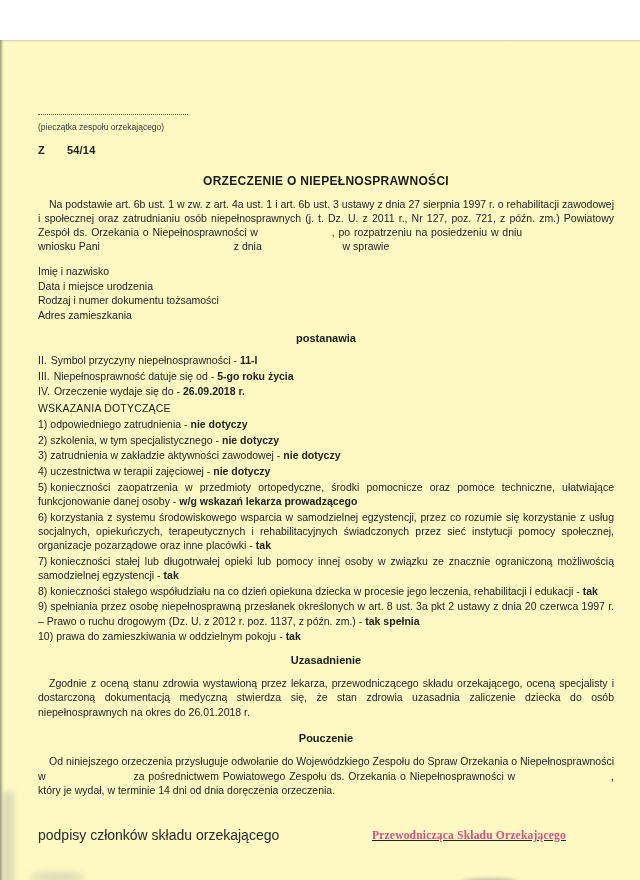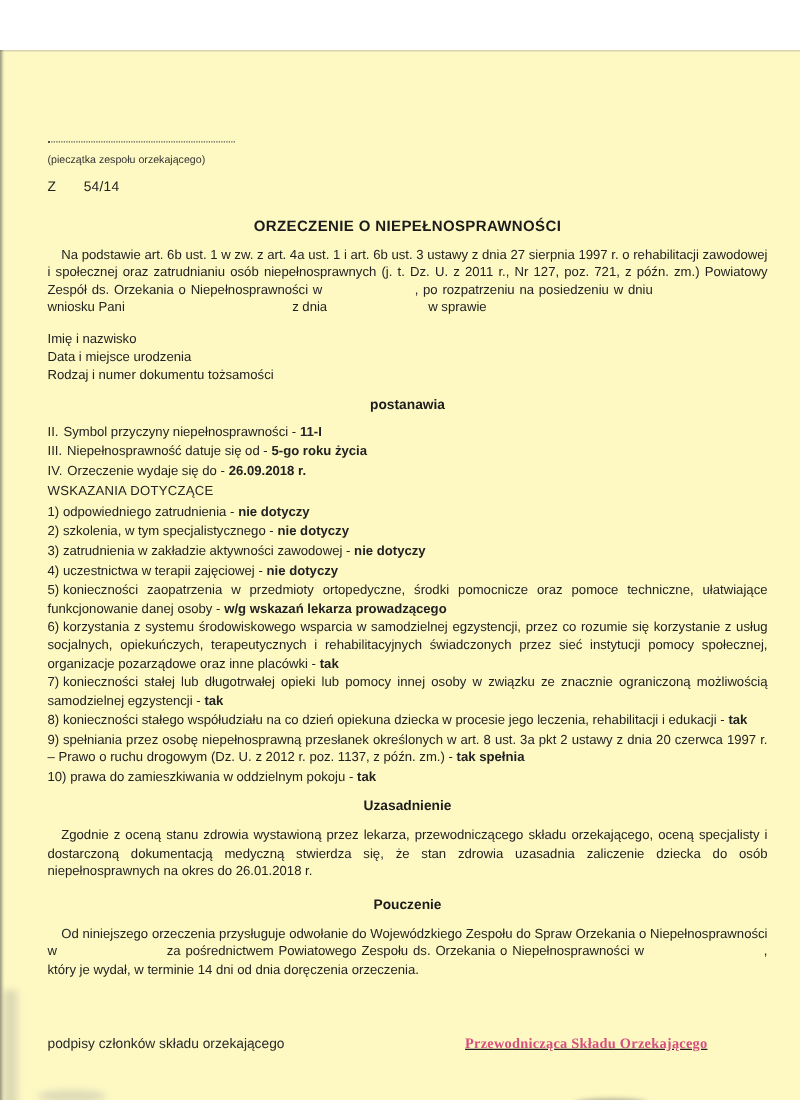--- a/index.html
+++ b/index.html
@@ -13,21 +13,21 @@
     margin-top:40px;
   }
   
   .edge-top{position:absolute;top:0;left:0;width:100%;height:2px;background:linear-gradient(to bottom,rgba(120,120,120,.35),transparent);}
   .edge-left{position:absolute;top:0;left:0;width:4px;height:100%;background:linear-gradient(to right,rgba(55,55,55,.5),rgba(120,120,120,.12) 70%,transparent);}
   .edge-bl{position:absolute;left:2px;top:752px;width:12px;height:128px;background:rgba(150,150,150,.3);filter:blur(3px);}
   .smudge-left{position:absolute;left:30px;top:832px;width:55px;height:10px;background:rgba(160,160,160,.35);filter:blur(3px);border-radius:50%;}
 
   .dotline-top{display:inline-block;width:150px;border-bottom:1px dotted #555;height:8px;}
   .stamp-caption{font-size:8.5px;color:#333;margin-top:2px;}
-  .case-line{margin-top:9px;font-weight:normal;font-size:11px;letter-spacing:.2px;}
+  .case-line{margin-top:9px;font-weight:bold;font-size:11px;letter-spacing:.2px;}
   .case-line .num{margin-left:22px;}
   .doc-title{margin-top:17px;text-align:center;font-weight:bold;font-size:12px;letter-spacing:.3px;color:#1b1b1b;}
 
   .para{text-align:justify;margin:0;}
   .indent{text-indent:11px;}
   .intro{margin-top:9px;}
   .blank{display:inline-block;height:1px;}
   .w70{width:70px;} .w88{width:88px;} .w150{width:128px;} .w75{width:75px;} .w80{width:80px;} .w92{width:92px;}
 
   .personal{margin-top:11px;line-height:14.5px;}
@@ -41,21 +41,21 @@
   .wsk-head{margin-top:1px;font-size:10.5px;letter-spacing:.2px;line-height:15px;}
   .wsk-item{text-align:justify;line-height:14.2px;margin-top:1.5px;}
   .wsk-item .num{margin-right:3px;}
 
   .uza-head{margin-top:9px;}
   .uza-body{margin-top:9px;line-height:14.5px;}
   .pou-head{margin-top:12px;}
   .pou-body{margin-top:9px;line-height:14.5px;}
 
   .footer{position:absolute;left:38px;right:26px;top:788px;display:flex;justify-content:space-between;align-items:flex-start;}
-  .footer-left{font-size:11px;color:#2a2a2a;}
+  .footer-left{font-size:14px;color:#2a2a2a;}
   .footer-right{width:242px;text-align:left;text-decoration:underline;}
   .stamp-pink{
     font-family:"Liberation Serif","DejaVu Serif",serif;
     font-weight:bold;font-size:11.5px;letter-spacing:.2px;
     filter:blur(.3px);
   }
   .sign-line-wrap{position:relative;margin-top:36px;height:10px;}
   .dotline-sign{display:inline-block;width:218px;border-bottom:1px dotted #444;height:7px;}
   .sign-smudge{position:absolute;left:88px;top:1px;width:58px;height:7px;background:rgba(110,110,110,.55);filter:blur(2px);border-radius:50%;}
   .sign-cap{font-size:9.5px;line-height:12.5px;color:#2a2a2a;}
@@ -79,20 +79,21 @@
   </div>
 
   <div class="doc-title">ORZECZENIE O NIEPEŁNOSPRAWNOŚCI</div>
 
   <p class="para intro indent"><span>Na podstawie art. 6b ust. 1 w zw. z art. 4a ust. 1 i art. 6b ust. 3 ustawy z dnia 27 sierpnia 1997 r. o rehabilitacji zawodowej i społecznej oraz zatrudnianiu osób niepełnosprawnych (j. t. Dz. U. z 2011 r., Nr 127, poz. 721, z późn. zm.) Powiatowy Zespół ds. Orzekania o Niepełnosprawności w</span> <span class="blank w70"></span><span>, po rozpatrzeniu na posiedzeniu w dniu</span> <span class="blank w88"></span> <span>wniosku Pani</span> <span class="blank w150"></span> <span>z dnia</span> <span class="blank w75"></span> <span>w sprawie</span></p>
 
   <div class="personal">
     <div>Imię i nazwisko</div>
     <div>Data i miejsce urodzenia</div>
     <div>Rodzaj i numer dokumentu tożsamości</div>
+    <div>Adres zamieszkania</div>
   </div>
 
   <div class="center-head">postanawia</div>
 
   <div class="decisions">
     <div><span class="dnum">II.</span><span>Symbol przyczyny niepełnosprawności -</span><b class="val">11-I</b></div>
     <div><span class="dnum">III.</span><span>Niepełnosprawność datuje się od -</span><b class="val">5-go roku życia</b></div>
     <div><span class="dnum">IV.</span><span>Orzeczenie wydaje się do -</span><b class="val">26.09.2018 r.</b></div>
   </div>
 

